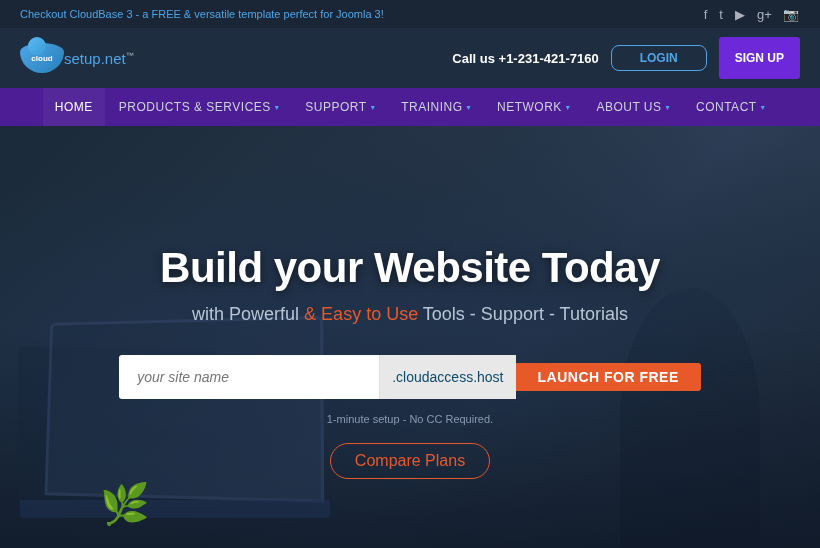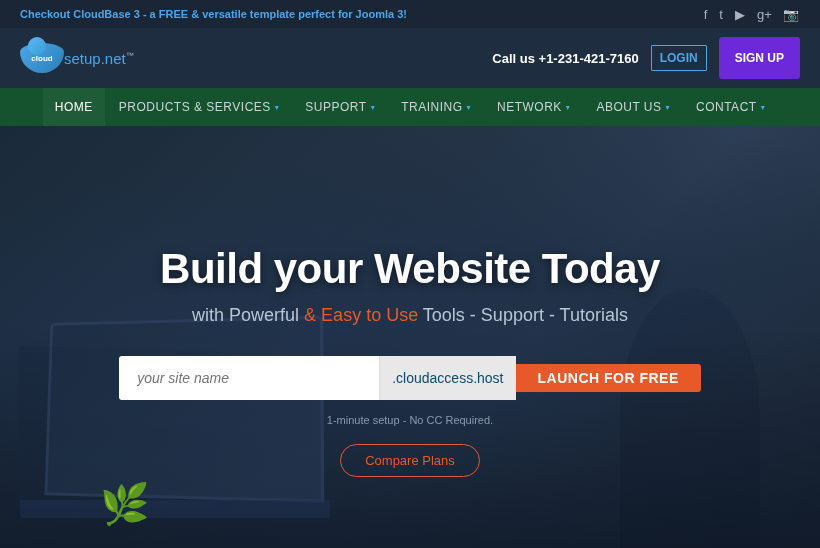--- a/index.html
+++ b/index.html
@@ -13,21 +13,21 @@
       align-items: center;
       justify-content: space-between;
       padding: 0 20px;
     }
     .top-bar-text {
       color: #aab0bc;
       font-size: 11px;
     }
     .top-bar-text span {
       color: #4da6e8;
-      font-weight: bold;
+      font-weight: normal;
     }
     .top-bar-icons {
       display: flex;
       gap: 12px;
       align-items: center;
     }
     .top-bar-icons .icon {
       color: #aab0bc;
       font-size: 13px;
       cursor: pointer;
@@ -96,40 +96,40 @@
       font-size: 13px;
     }
     .call-us span {
       color: white;
       font-weight: bold;
     }
     .btn-login {
       background: transparent;
       border: 1px solid #4da6e8;
       color: #4da6e8;
-      padding: 5px 8px;
-      border-radius: 1px;
+      padding: 5px 28px;
+      border-radius: 8px;
       font-size: 12px;
       cursor: pointer;
       font-weight: bold;
     }
     .btn-signup {
       background: #6d28d9;
       border: none;
       color: white;
       padding: 14px 16px;
       border-radius: 3px;
       font-size: 12px;
       cursor: pointer;
       font-weight: bold;
     }
 
     
     .nav {
-      background: #14532d;
+      background: #4c1d95;
       height: 38px;
       display: flex;
       align-items: center;
       justify-content: center;
       gap: 2px;
       position: relative;
       z-index: 10;
     }
     .nav-item {
       color: #cdd3dc;
@@ -321,21 +321,21 @@
       color: #8a9ab0;
       font-size: 11px;
       margin-bottom: 18px;
     }
     .btn-compare {
       background: transparent;
       border: 1px solid #e8592a;
       color: #e8592a;
       padding: 8px 24px;
       border-radius: 20px;
-      font-size: 13px;
+      font-size: 16px;
       cursor: pointer;
     }
   </style>
 </head>
 <body>
 
 <div class="top-bar">
   <div class="top-bar-text">
     <span>Checkout </span><span>CloudBase 3</span><span> - a FREE &amp; versatile template perfect for Joomla 3!</span>
   </div>

